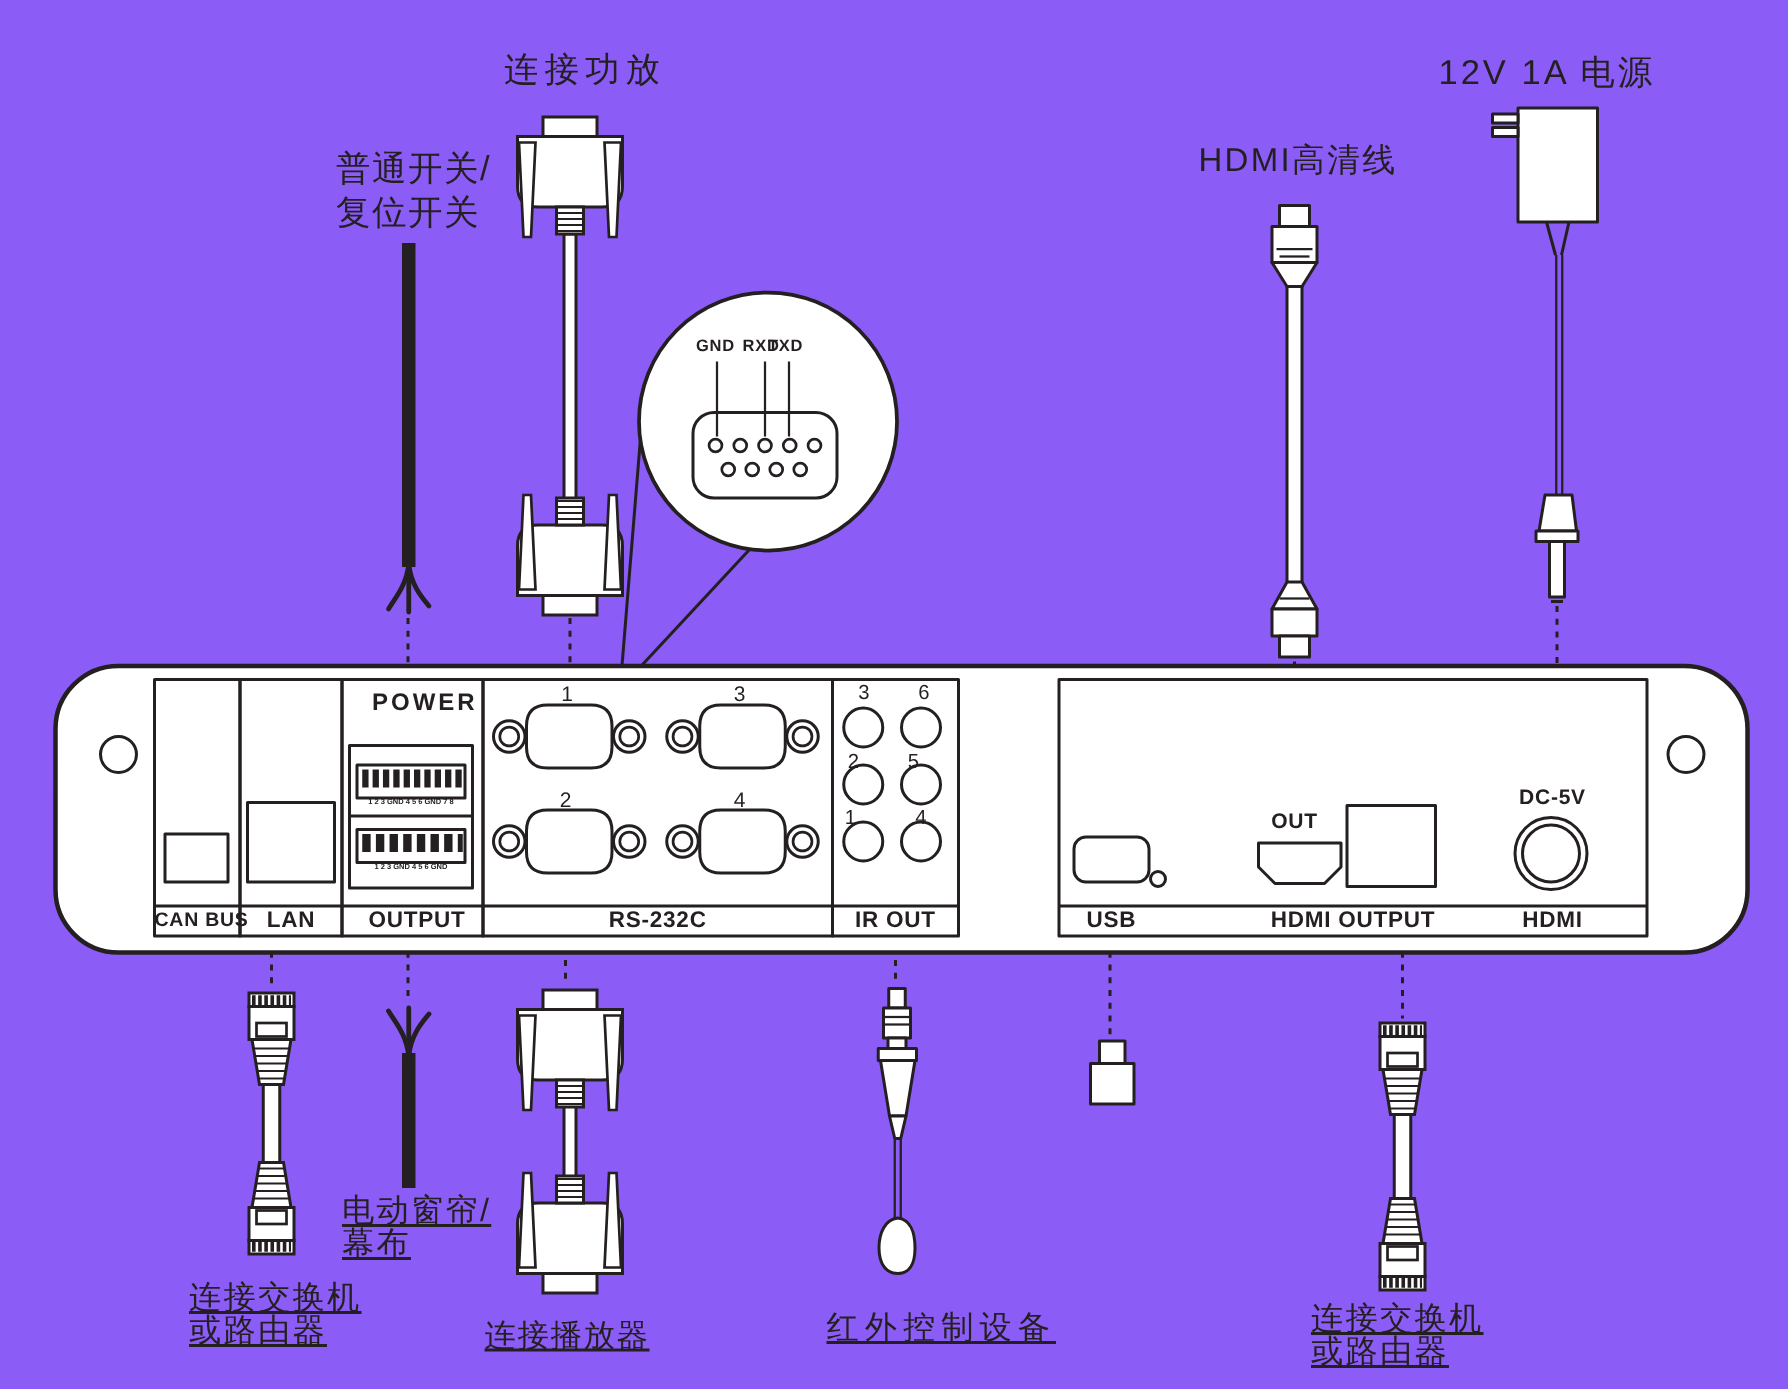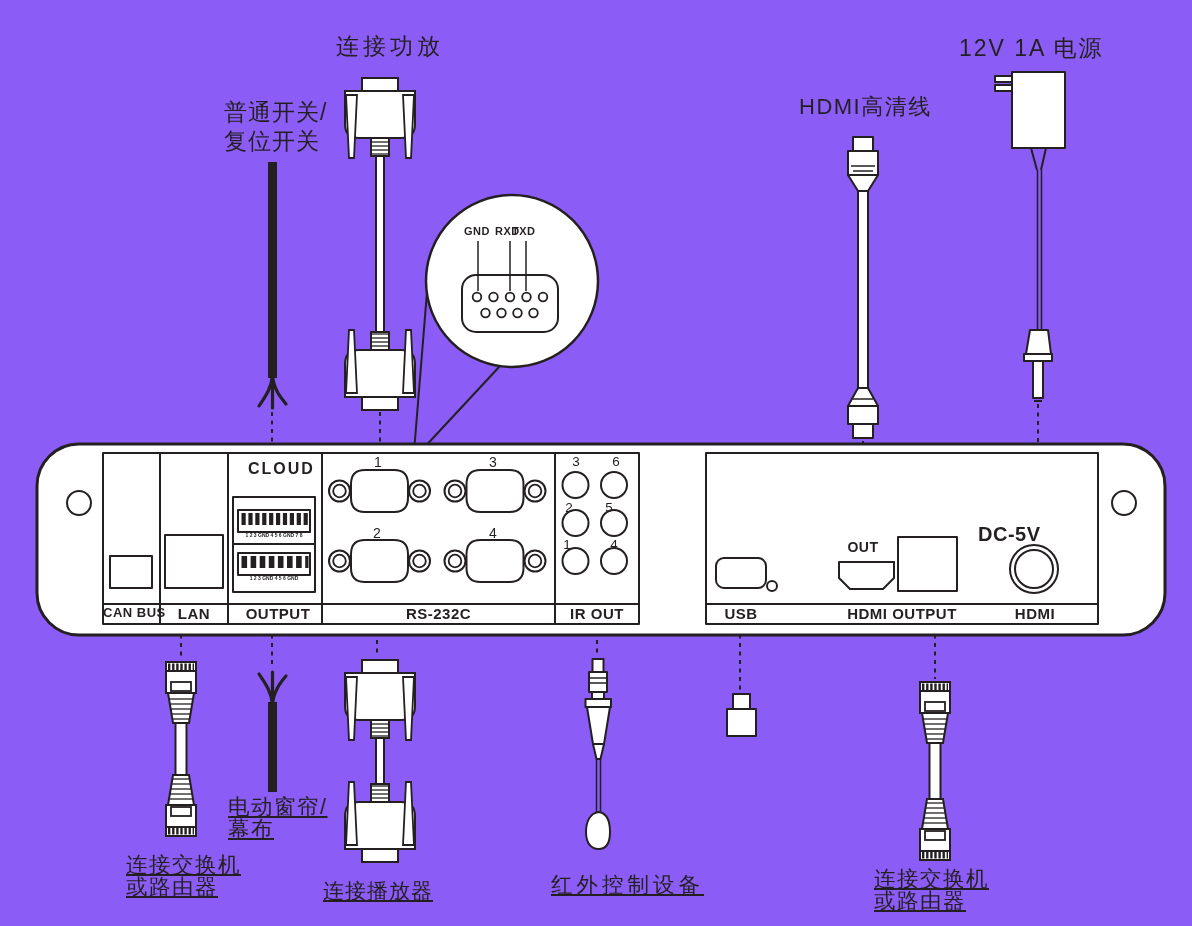--- a/index.html
+++ b/index.html
@@ -250,35 +250,35 @@
 <div class="lbl cjk" style="left:332px;top:33px;width:116px;text-align:center;letter-spacing:4px">连接功放</div>
 <div class="lbl cjk" style="left:224px;top:99px;letter-spacing:1px">普通开关/</div>
 <div class="lbl cjk" style="left:224px;top:128px;letter-spacing:1px">复位开关</div>
 <div class="lbl cjk" style="left:799px;top:94px;font-size:22px;letter-spacing:1.5px">HDMI高清线</div>
 <div class="lbl cjk" style="left:959px;top:35px">12V 1A 电源</div>
 
 <div class="lbl mpin" style="left:464px;top:225px">GND</div>
 <div class="lbl mpin" style="left:495px;top:225px">RXD</div>
 <div class="lbl mpin" style="left:512px;top:225px">TXD</div>
 
-<div class="lbl plabel" style="left:248px;top:460px;width:66px;font-size:16px;letter-spacing:2px">CLOUD</div>
+<div class="lbl plabel" style="left:248px;top:460px;width:66px;font-size:16px;letter-spacing:2px">POWER</div>
 <div class="lbl pinrow" style="left:236px;top:533px;width:76px">1 2 3 GND 4 5 6 GND 7 8</div>
 <div class="lbl pinrow" style="left:236px;top:576px;width:76px">1 2 3 GND 4 5 6 GND</div>
 
 <div class="lbl plabel" style="left:103px;top:606px;width:57px;font-size:13px">CAN BUS</div>
 <div class="lbl plabel" style="left:160px;top:605px;width:68px">LAN</div>
 <div class="lbl plabel" style="left:228px;top:605px;width:100px">OUTPUT</div>
 <div class="lbl plabel" style="left:322px;top:605px;width:233px">RS-232C</div>
 <div class="lbl plabel" style="left:555px;top:605px;width:84px">IR OUT</div>
 <div class="lbl plabel" style="left:701px;top:605px;width:80px">USB</div>
 <div class="lbl plabel" style="left:842px;top:605px;width:120px">HDMI OUTPUT</div>
 <div class="lbl plabel" style="left:995px;top:605px;width:80px">HDMI</div>
 
 <div class="lbl plabel" style="left:842px;top:539px;width:42px;font-size:14px">OUT</div>
-<div class="lbl plabel" style="left:978px;top:523px;width:56px;font-size:20px">DC-5V</div>
+<div class="lbl plabel" style="left:1007px;top:523px;width:56px;font-size:14px">DC-5V</div>
 
 <div class="lbl pnum" style="left:371px;top:454px">1</div>
 <div class="lbl pnum" style="left:486px;top:454px">3</div>
 <div class="lbl pnum" style="left:370px;top:525px">2</div>
 <div class="lbl pnum" style="left:486px;top:525px">4</div>
 
 <div class="lbl inum" style="left:569px;top:454px">3</div>
 <div class="lbl inum" style="left:609px;top:454px">6</div>
 <div class="lbl inum" style="left:562px;top:500px">2</div>
 <div class="lbl inum" style="left:602px;top:500px">5</div>

